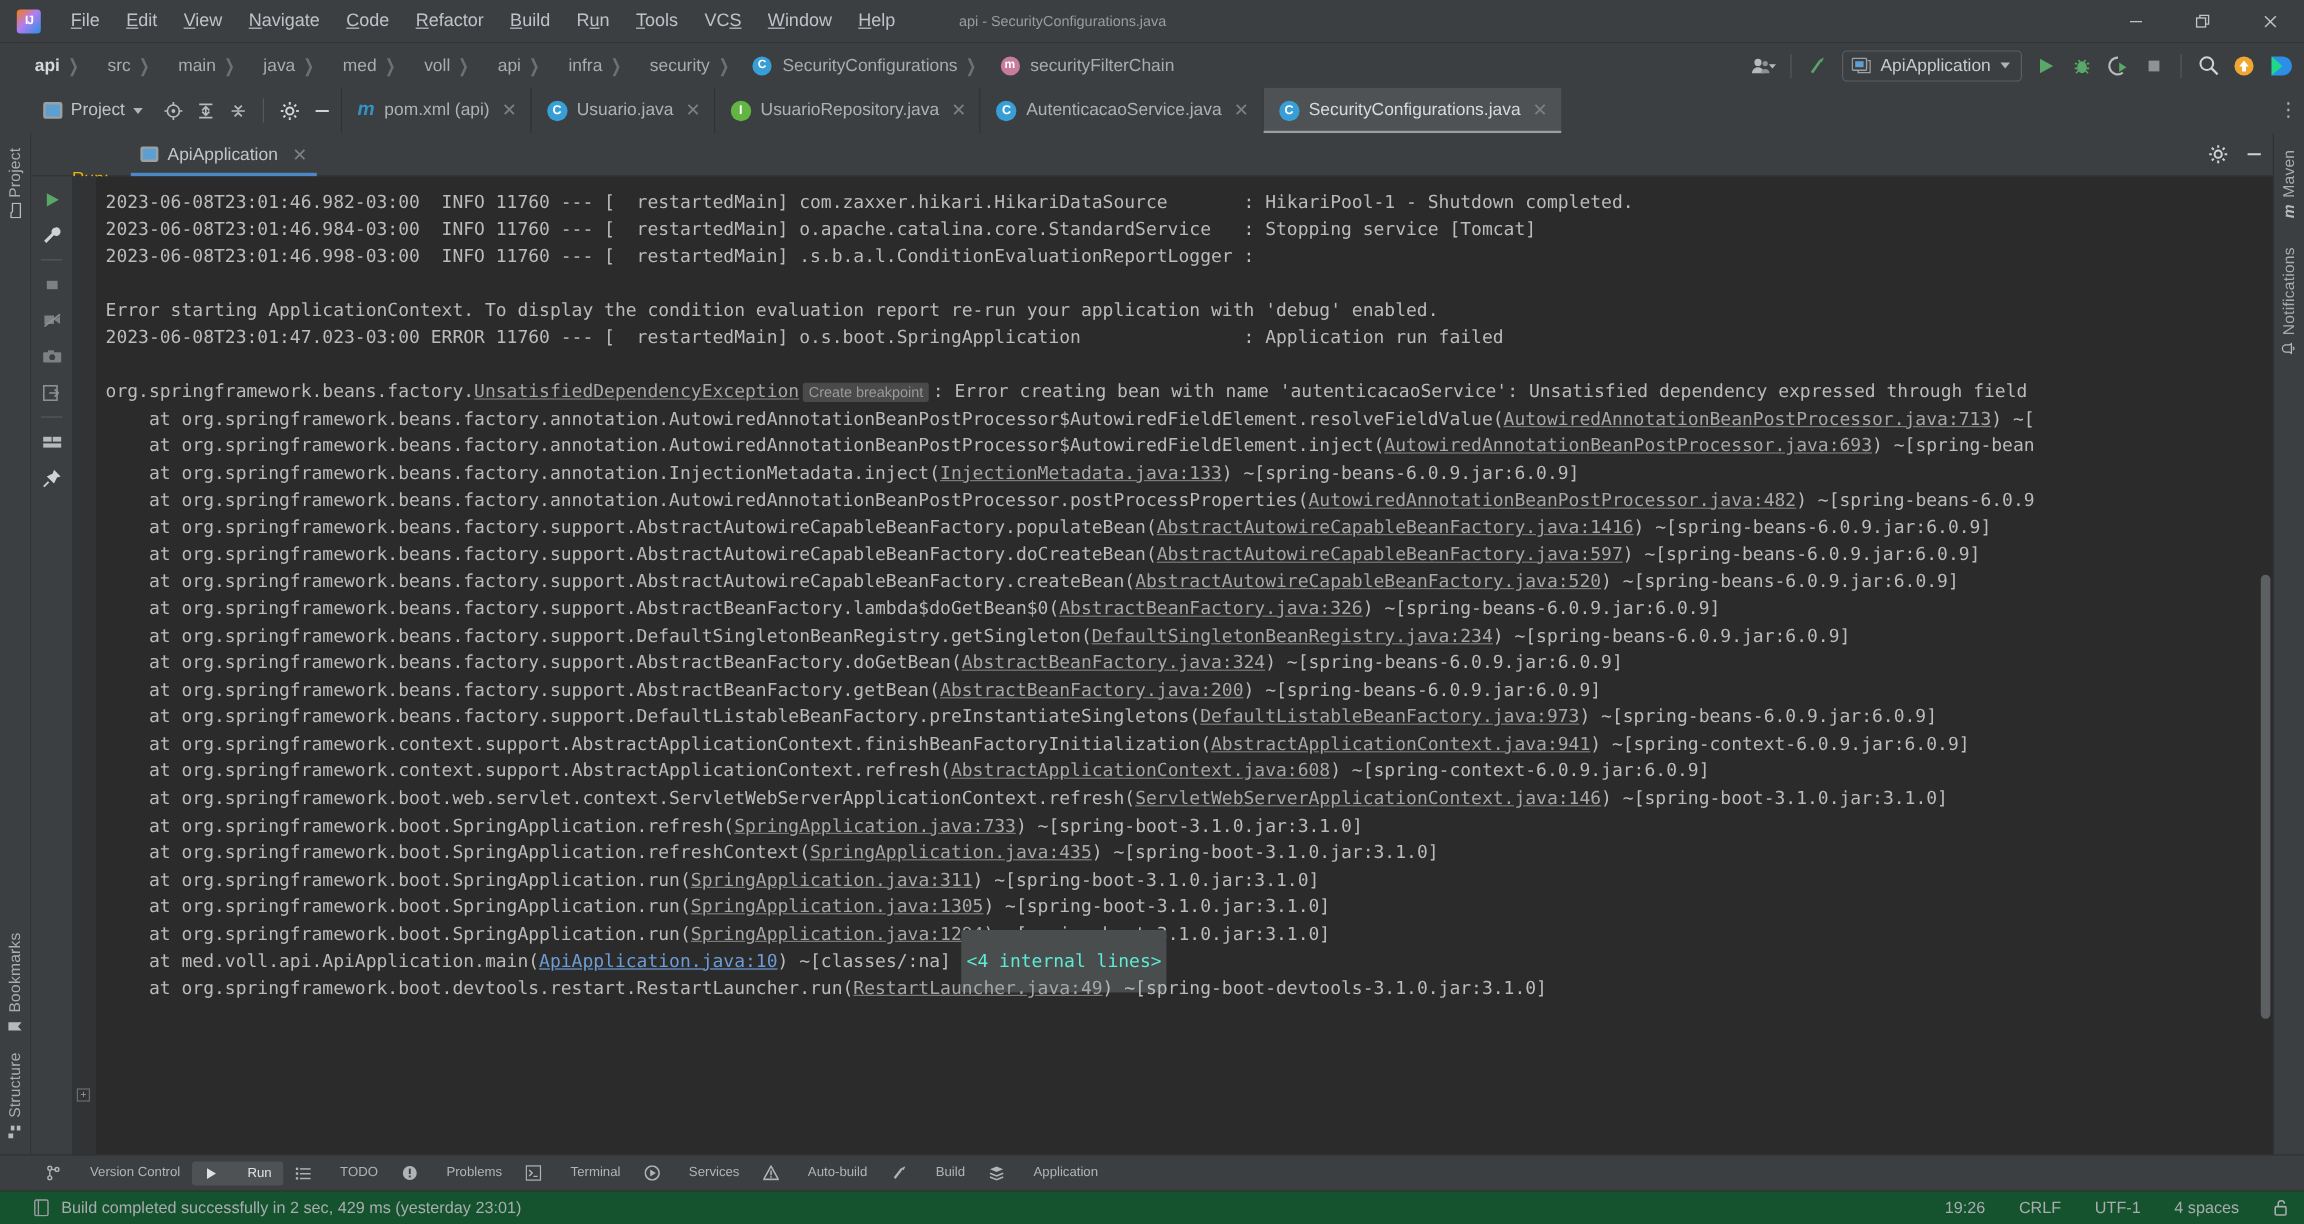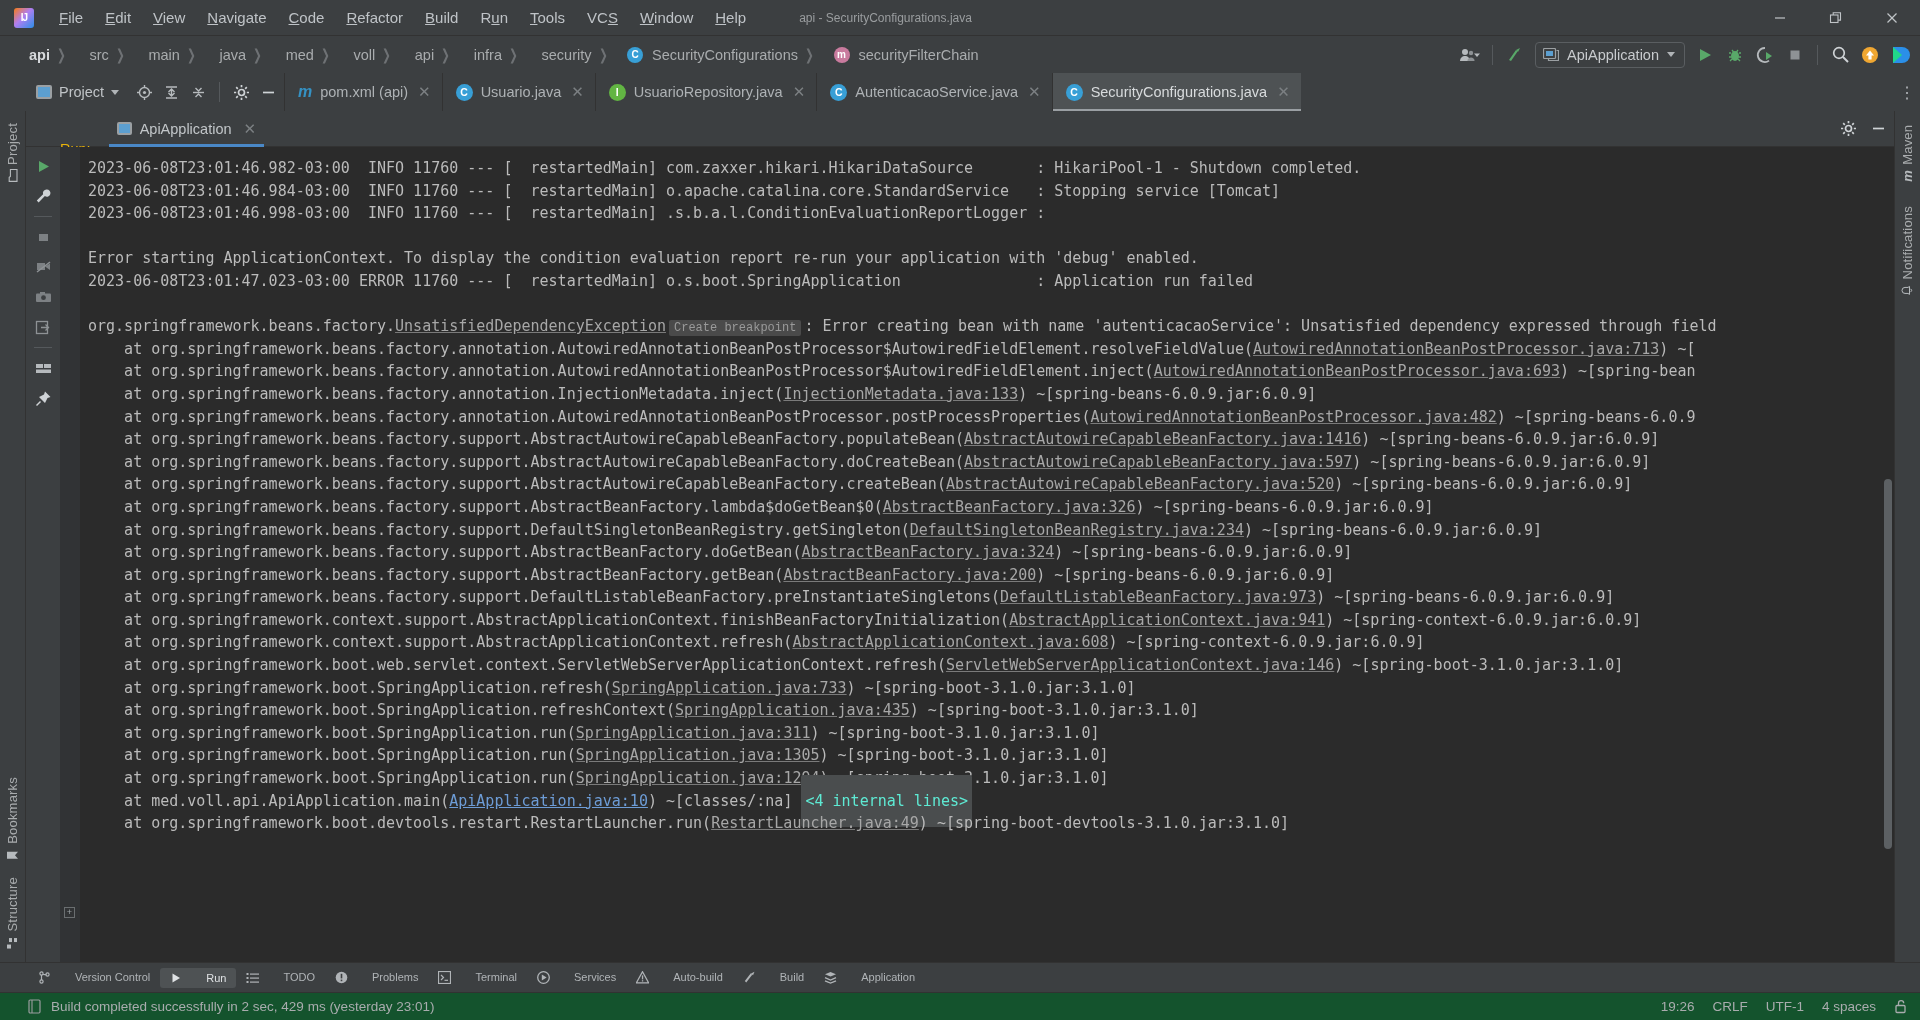--- a/index.html
+++ b/index.html
@@ -180,21 +180,21 @@
   .console {
     flex: 1; overflow: hidden; position: relative;
     font-family: "DejaVu Sans Mono", monospace;
     font-size: 15px; line-height: 22.6px; padding: 10px 0 0 8px;
     white-space: pre; color: #bbbbbb; letter-spacing: 0px;
   }
   .console .ln { white-space: pre; height: 22.6px; }
   .lnk { color: #a7a7a7; text-decoration: underline; text-decoration-color:#7a7a7a; }
   .lnk-b { color: #6d9cd6; text-decoration: underline; }
   .bkpt {
-    background: #4a4a4a; color: #9a9a9a; font-family: Liberation Mono, monospace;
+    background: #4a4a4a; color: #9a9a9a; font-family: Liberation Sans, sans-serif;
     font-size: 12px; padding: 1px 5px; border-radius: 2px; margin: 12px 3px;
   }
   .internal {
     background: #4a4d4e; color: #5eead4; padding: 17px 4px; border-radius: 2px;
   }
   .vscroll {
     position: absolute; right: 2px; width: 8px; background: #5c6063; border-radius: 4px;
   }
 
   
@@ -206,21 +206,21 @@
     display: flex; align-items: flex-start; gap: 24px; font-size: 11px; color: #b0b4b7;
     padding: 4px 10px; border-radius: 3px; white-space: nowrap;
   }
   .twin.active { background: #4e5254; color: #dfe2e4; }
 
   .statusbar {
     height: 28px; flex: 0 0 28px; background: #14532d; display: flex; align-items: center;
     padding: 0 10px 0 28px; font-size: 13.5px; color: #a9acae; position: relative;
     border-top: 1px solid #323232;
   }
-  .status-right { position: absolute; right: 12px; display: flex; align-items: center; gap: 18px; }
+  .status-right { position: absolute; right: 12px; display: flex; align-items: center; gap: 28px; }
 
   svg { display: block; }
 </style>
 </head>
 <body>
 
 <div class="app">
 
   <div class="titlebar">
     <div class="ij-logo"></div>

